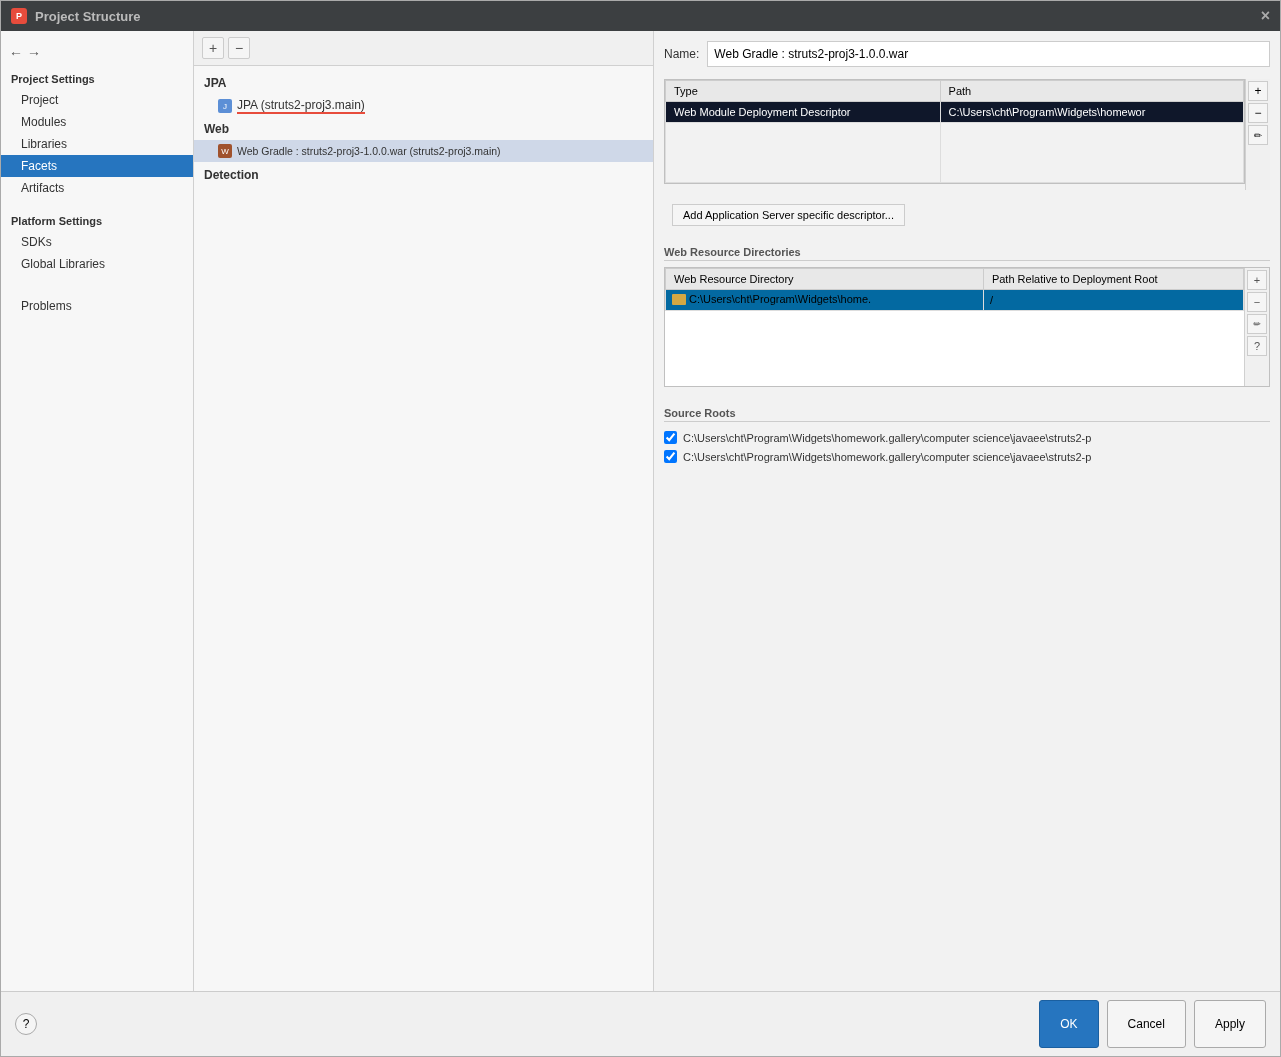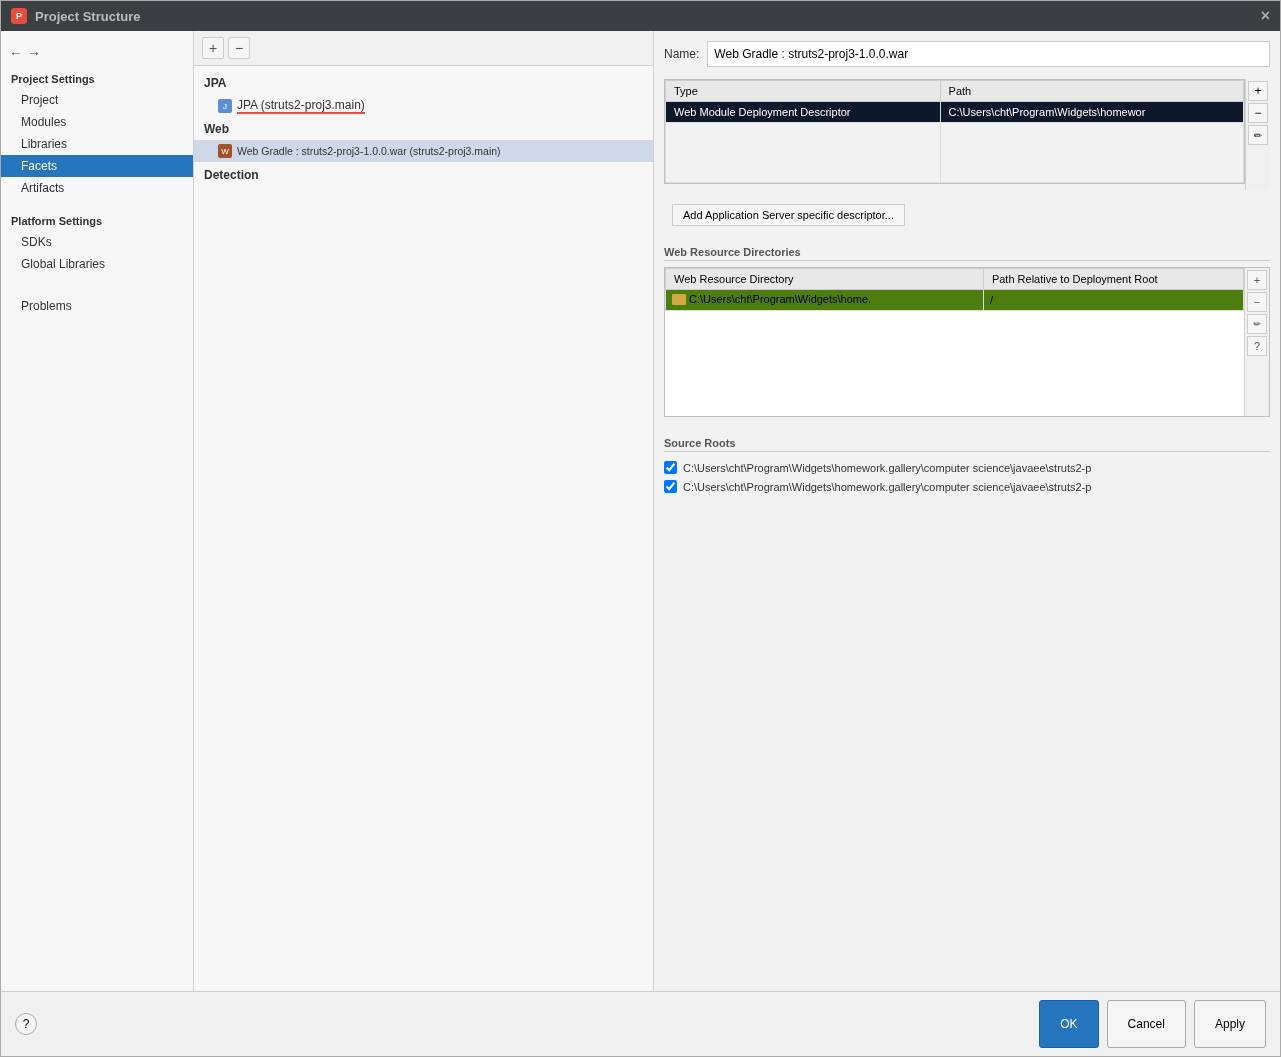--- a/index.html
+++ b/index.html
@@ -41,21 +41,21 @@
     .data-table td { border: 1px solid #ddd; padding: 4px 8px; }
     .data-table tr.selected td { background: #0f172a; color: white; }
     .add-descriptor-btn { margin: 8px; padding: 4px 10px; border: 1px solid #ccc; background: #f5f5f5; font-size: 11px; cursor: pointer; }
     
     .wrd-section { margin-bottom: 12px; }
     .wrd-table-wrapper { border: 1px solid #c0c0c0; background: white; display: flex; }
     .wrd-table { flex: 1; }
     .wrd-table table { width: 100%; border-collapse: collapse; font-size: 11px; }
     .wrd-table th { background: #e8e8e8; border: 1px solid #ccc; padding: 4px 8px; text-align: left; font-weight: normal; }
     .wrd-table td { border: 1px solid #ddd; padding: 3px 6px; }
-    .wrd-table tr.selected td { background: #4d7c0f; }
+    .wrd-table tr.selected td { background: #0369a1; }
     .wrd-sidebar { display: flex; flex-direction: column; gap: 2px; padding: 2px; background: #f0f0f0; border-left: 1px solid #d0d0d0; }
     .wrd-sidebar .ws-btn { width: 20px; height: 20px; border: 1px solid #ccc; background: #f5f5f5; display: flex; align-items: center; justify-content: center; font-size: 11px; cursor: pointer; color: #555; }
     
     .source-roots-section { }
     .source-root-row { display: flex; align-items: center; gap: 6px; padding: 3px 0; font-size: 11px; color: #333; }
     .source-root-row input[type=checkbox] { cursor: pointer; }
     
     .bottom-bar { display: flex; align-items: center; justify-content: space-between; padding: 8px 14px; border-top: 1px solid #ccc; background: #f0f0f0; }
     .bottom-right { display: flex; gap: 8px; }
     .btn { padding: 16px 20px; border: 1px solid #aaa; cursor: pointer; font-size: 12px; border-radius: 3px; background: #f5f5f5; }
@@ -171,21 +171,21 @@
             <div class="ts-btn" style="font-size:10px;">✏</div>
           </div>
         </div>
         <div style="padding: 6px 0 2px 0;">
           <button class="add-descriptor-btn">Add Application Server specific descriptor...</button>
         </div>
       </div>
 
       <div class="wrd-section">
         <div class="section-label-bar">Web Resource Directories</div>
-        <div class="wrd-table-wrapper" style="height:150px;">
+        <div class="wrd-table-wrapper" style="height:120px;">
           <div class="wrd-table">
             <table>
               <thead>
                 <tr>
                   <th style="width:55%;">Web Resource Directory</th>
                   <th>Path Relative to Deployment Root</th>
                 </tr>
               </thead>
               <tbody>
                 <tr class="selected">

